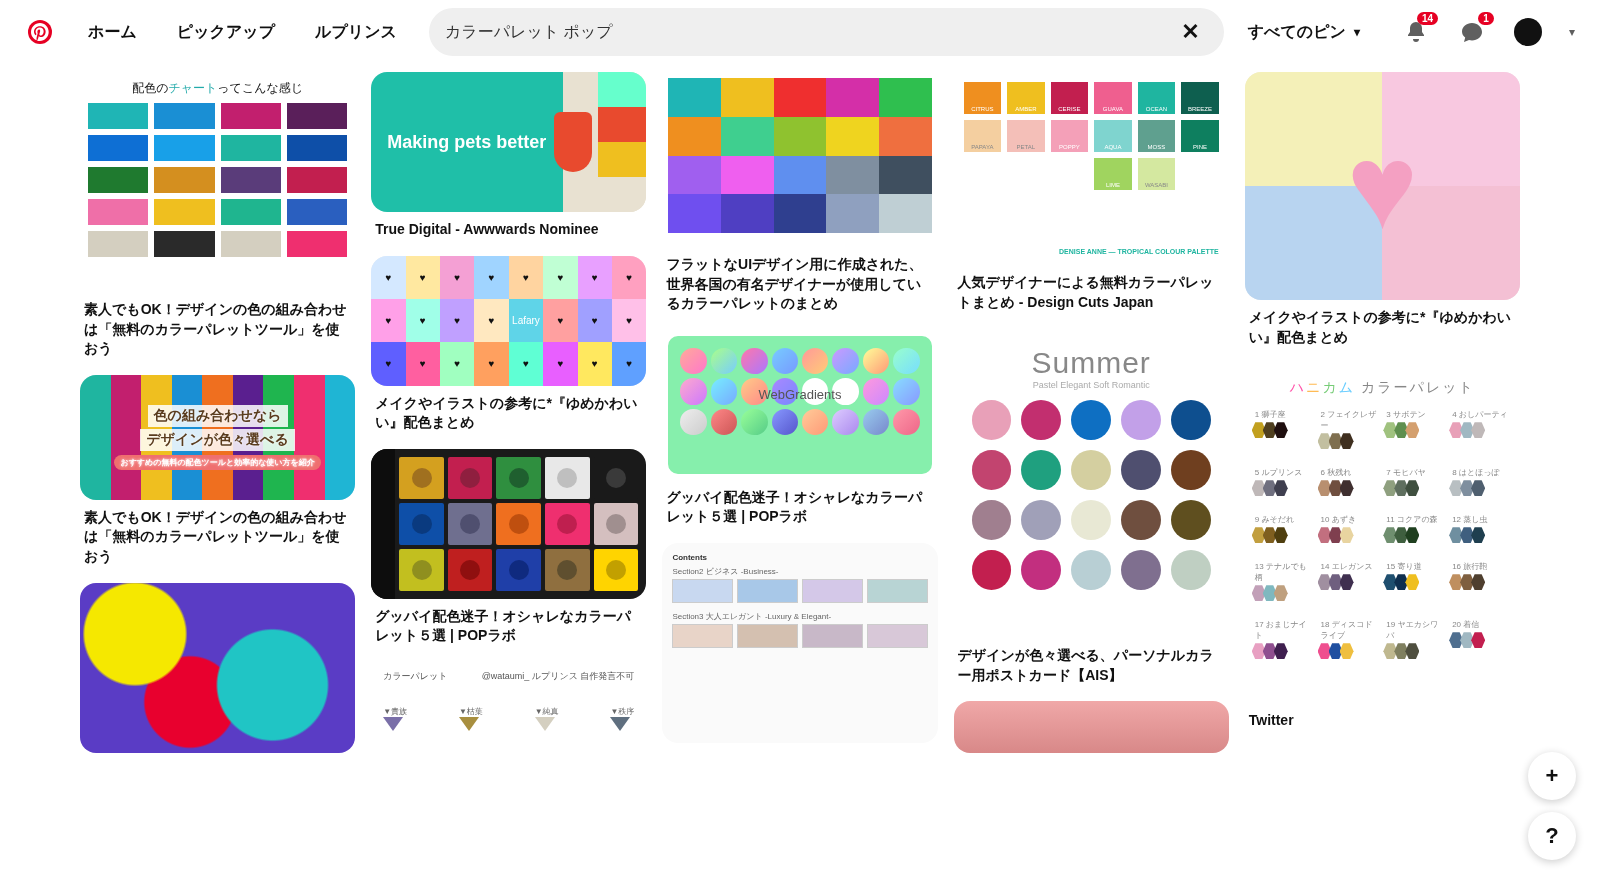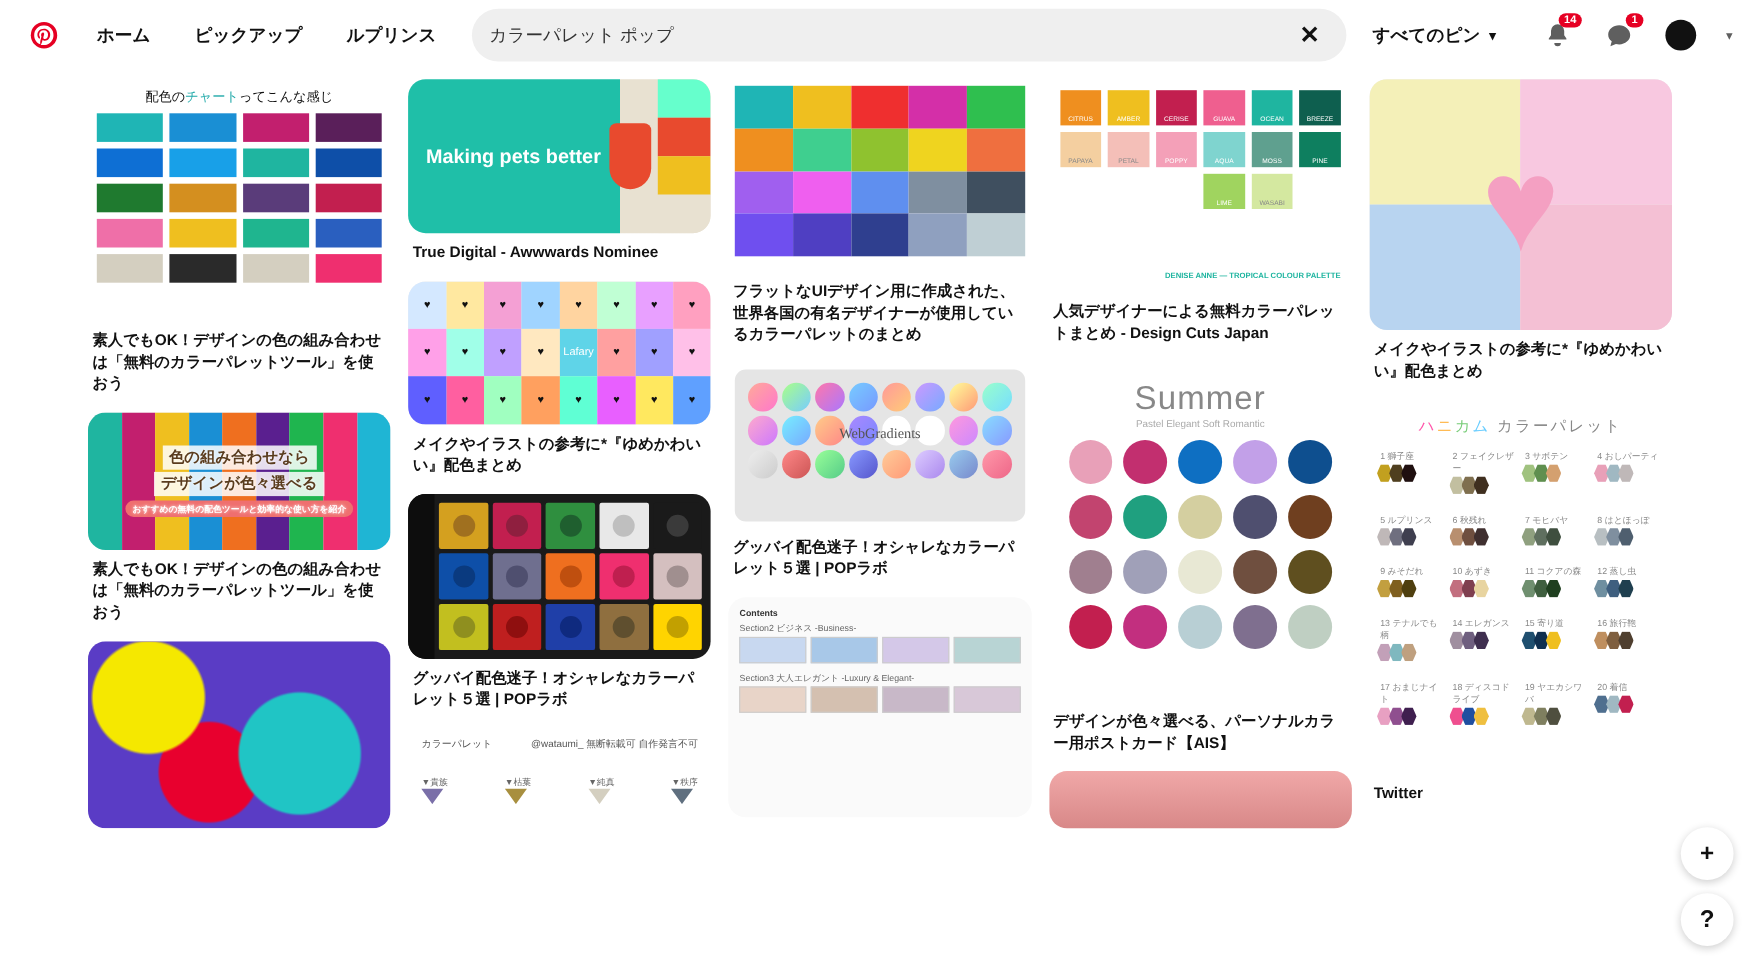--- a/index.html
+++ b/index.html
@@ -45,21 +45,21 @@
 
 .thumb-flat { height: 175px; background:#fff; padding:6px 6px 14px 6px; }
 .flat-grid{ display:grid; grid-template-columns:repeat(5,1fr); grid-template-rows:repeat(4,1fr); height:100%; gap:0; }
 
 .thumb-denise { height:160px; background:#fff; padding:10px; display:grid; grid-template-columns:repeat(6,1fr); grid-auto-rows:32px; gap:6px; font-size:6px; }
 .dn { display:flex; align-items:flex-end; justify-content:center; color:#fff; padding:2px; }
 
 .thumb-heartbig { height:228px; display:grid; grid-template-columns:1fr 1fr; grid-template-rows:1fr 1fr; position:relative; }
 .hb-heart { position:absolute; top:50%; left:50%; transform:translate(-50%,-50%); font-size:120px; color:#f4a0c2; }
 
-.thumb-webgrad { height:150px; background:#e5e5e5; padding:12px; display:grid; grid-template-columns:repeat(8,1fr); gap:4px; align-content:start; position:relative; border:6px solid #fff;font-family:Liberation Serif, serif; }
+.thumb-webgrad { height:150px; background:#86efac; padding:12px; display:grid; grid-template-columns:repeat(8,1fr); gap:4px; align-content:start; position:relative; border:6px solid #fff; }
 .wg-lbl { position:absolute; top:42%; left:50%; transform:translate(-50%,-50%); background:transparent; color:#555; font-size:13px; z-index:2; }
 .wg-dot{ width:100%; padding-top:100%; border-radius:50%; }
 
 .thumb-summer { height:310px; background:#fff; padding:18px; text-align:center; }
 .sum-title{ font-size:30px; color:#888; font-weight:400; letter-spacing:1px; }
 .sum-sub{ font-size:9px; color:#aaa; margin-bottom:10px; }
 .sum-grid{ display:grid; grid-template-columns:repeat(5,1fr); gap:10px; }
 .sum-dot{ width:100%; padding-top:100%; border-radius:50%; }
 
 .thumb-pigment { height:150px; background:#1a1a1a; padding:8px 8px 8px 28px; display:grid; grid-template-columns:repeat(5,1fr); gap:4px; position:relative; }
@@ -287,21 +287,21 @@
           <div class="pg-dot" style="background:#c2a000"></div>
         </div>
     </div>
     <div class="pin-title">グッバイ配色迷子！オシャレなカラーパレット５選 | POPラボ</div>
   </div>
 
   <div class="pin">
     <div class="pin-img" style="background:#fff;">
       <div style="display:flex;justify-content:space-between;padding:8px 12px 0;font-size:9px;color:#555;">
         <span>カラーパレット</span>
-        <span>@wataumi_    無断転載可 自作発言不可</span>
+        <span>@wataumi_    ルプリンス 自作発言不可</span>
       </div>
       <div class="thumb-tri">
         <div style="text-align:left">▼貴族<div class="tri" style="border-top-color:#7a6fa8"></div></div>
         <div style="text-align:center">▼枯葉<div class="tri" style="border-top-color:#a88f3f"></div></div>
         <div style="text-align:center">▼純真<div class="tri" style="border-top-color:#d4cfc0"></div></div>
         <div style="text-align:center">▼秩序<div class="tri" style="border-top-color:#5f6f7f"></div></div>
       </div>
     </div>
   </div>
 

